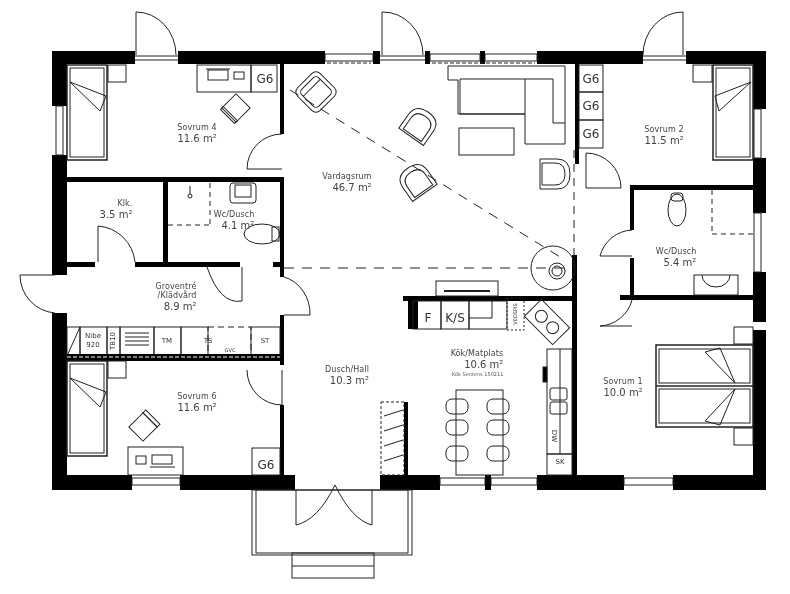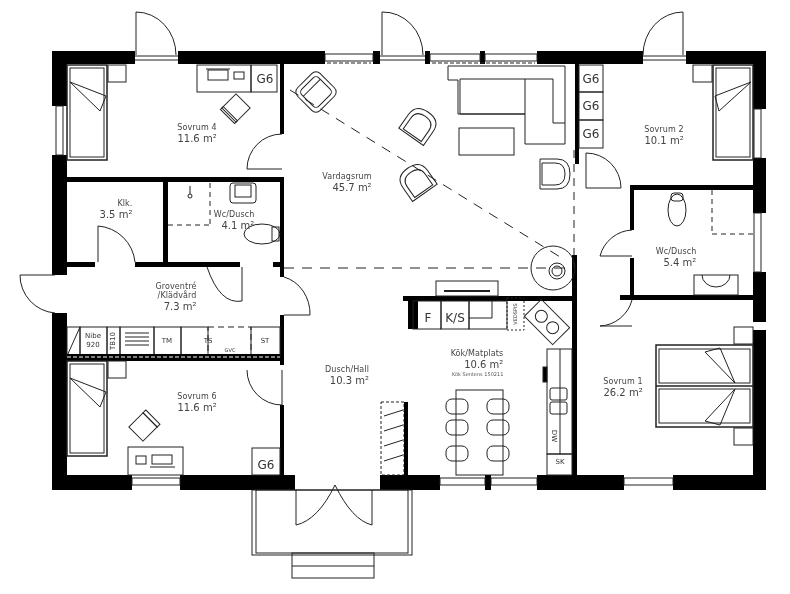--- a/index.html
+++ b/index.html
@@ -308,59 +308,59 @@
     </g>
   </g>
 </svg>
 
 <div class="lbl" style="left:197px;top:124px">
   <div class="room-name">Sovrum 4</div>
   <div class="room-area">11.6 m²</div>
 </div>
 <div class="lbl" style="left:347px;top:173px">
   <div class="room-name">Vardagsrum</div>
-  <div class="room-area">45.7 m²</div>
+  <div class="room-area">46.7 m²</div>
 </div>
 <div class="lbl" style="left:664px;top:126px">
   <div class="room-name">Sovrum 2</div>
-  <div class="room-area">10.1 m²</div>
+  <div class="room-area">11.5 m²</div>
 </div>
 <div class="lbl" style="left:116px;top:200px">
   <div class="room-name">Klk.</div>
   <div class="room-area">3.5 m²</div>
 </div>
 <div class="lbl" style="left:234px;top:211px">
   <div class="room-name">Wc/Dusch</div>
   <div class="room-area">4.1 m²</div>
 </div>
 <div class="lbl" style="left:676px;top:248px">
   <div class="room-name">Wc/Dusch</div>
   <div class="room-area">5.4 m²</div>
 </div>
 <div class="lbl" style="left:176px;top:283px">
   <div class="room-name">Groventré</div>
   <div class="room-name">/Klädvård</div>
-  <div class="room-area">7.3 m²</div>
+  <div class="room-area">8.9 m²</div>
 </div>
 <div class="lbl" style="left:477px;top:350px">
   <div class="room-name">Kök/Matplats</div>
   <div class="room-area">10.6 m²</div>
   <div class="tiny" style="margin-top:2px">Kök Sentens 150211</div>
 </div>
 <div class="lbl" style="left:197px;top:393px">
   <div class="room-name">Sovrum 6</div>
   <div class="room-area">11.6 m²</div>
 </div>
 <div class="lbl" style="left:347px;top:366px">
   <div class="room-name">Dusch/Hall</div>
   <div class="room-area">10.3 m²</div>
 </div>
 <div class="lbl" style="left:623px;top:378px">
   <div class="room-name">Sovrum 1</div>
-  <div class="room-area">26.2 m²</div>
+  <div class="room-area">10.0 m²</div>
 </div>
 
 <div class="fx" style="left:265px;top:79px">G6</div>
 <div class="fx" style="left:591px;top:79px">G6</div>
 <div class="fx" style="left:591px;top:106px">G6</div>
 <div class="fx" style="left:591px;top:134px">G6</div>
 <div class="fx" style="left:266px;top:465px">G6</div>
 
 <div class="fx small" style="left:93px;top:336px">Nibe</div>
 <div class="fx small" style="left:93px;top:345px">920</div>

